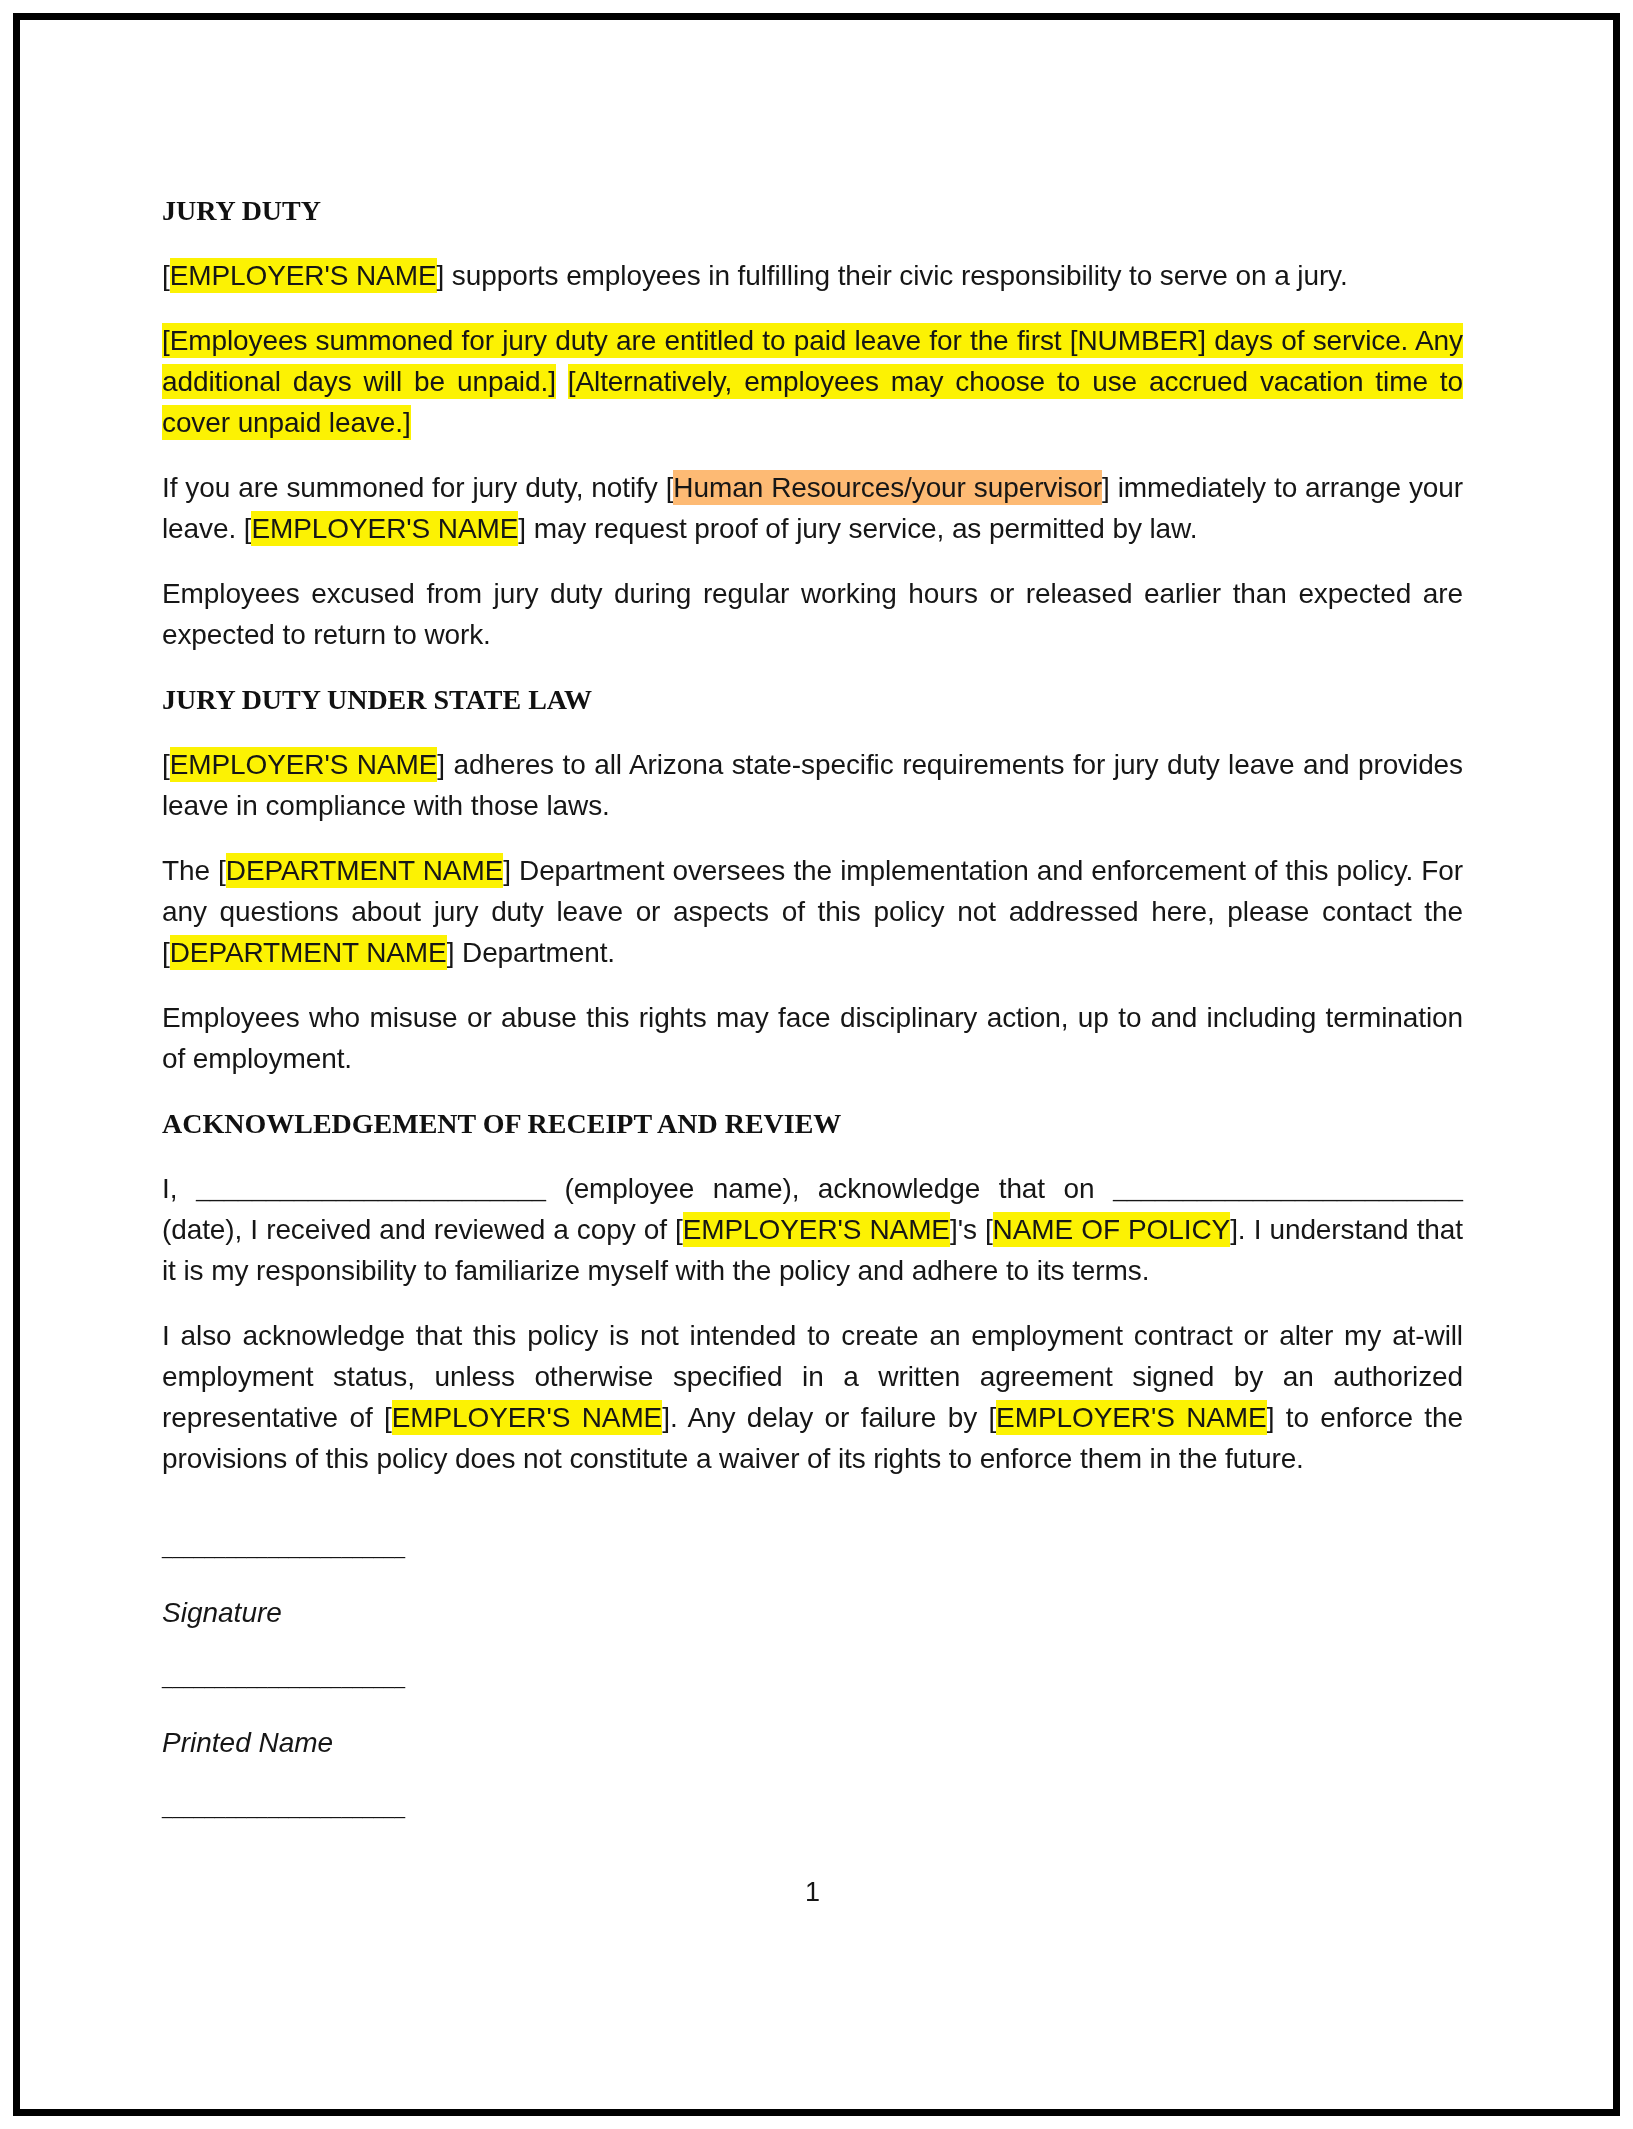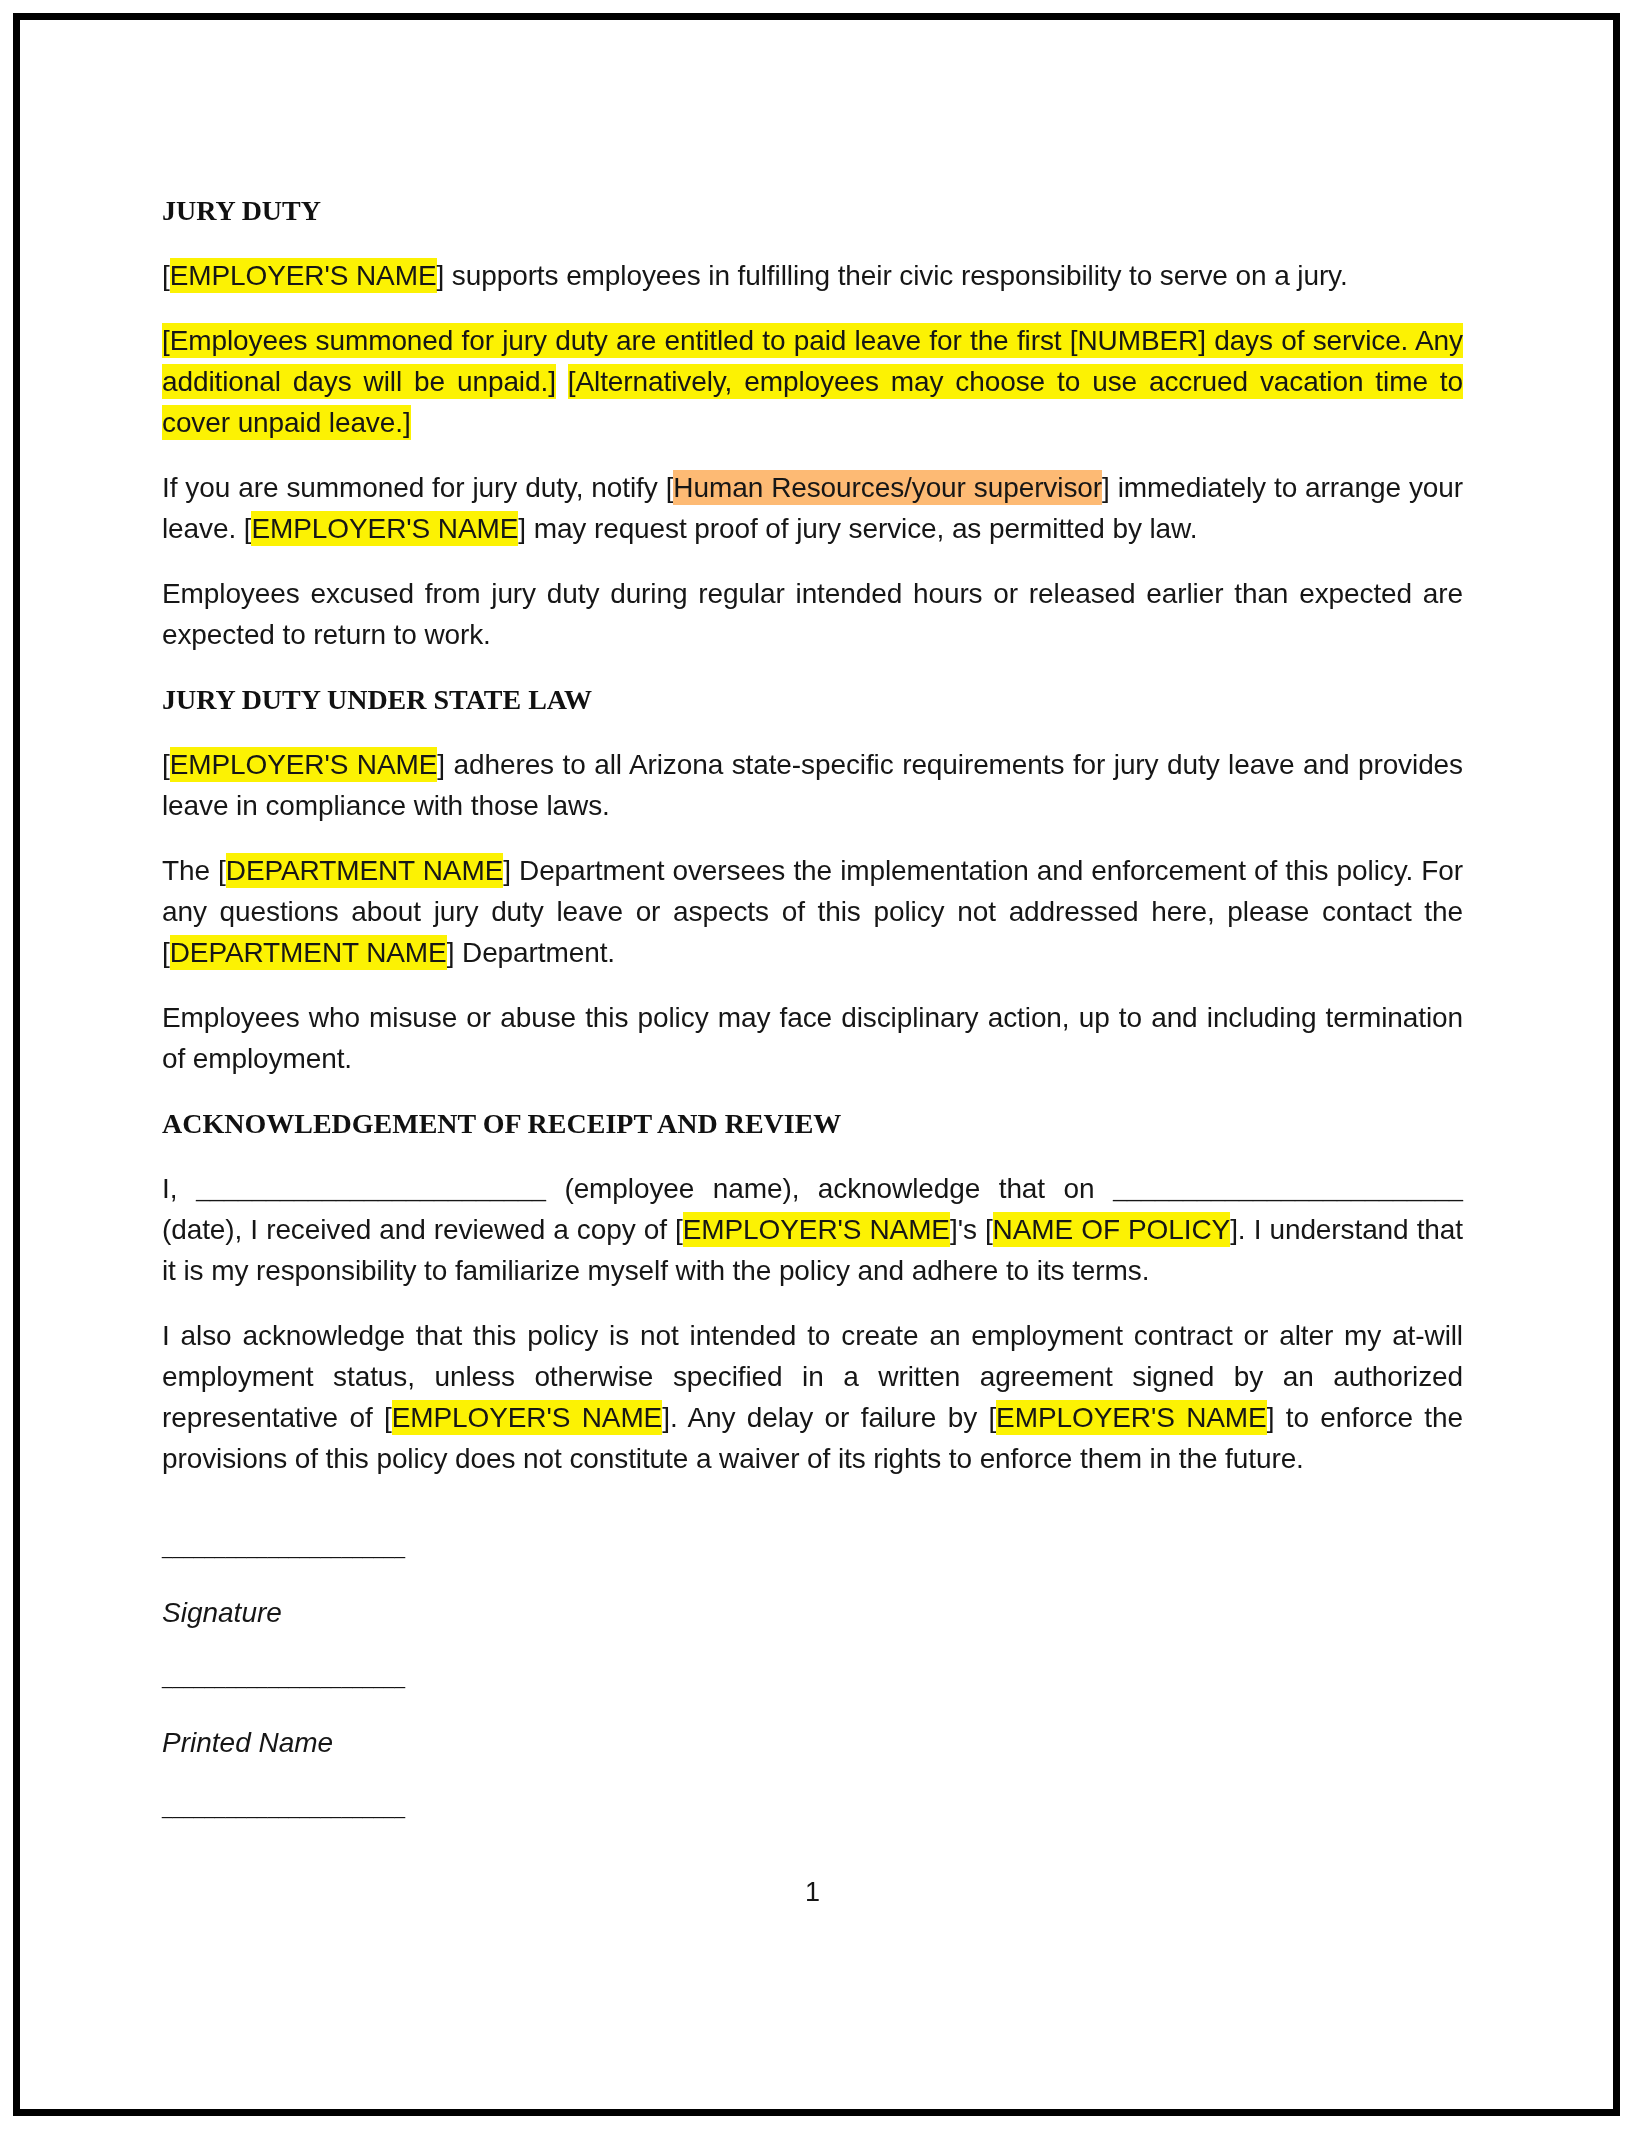--- a/index.html
+++ b/index.html
@@ -93,30 +93,30 @@
 
 
     <p class="h">JURY DUTY</p>
 
     <p class="para"><span>[</span><mark class="hl" style="background-color: rgb(252, 242, 3);">EMPLOYER'S NAME</mark><span>] supports employees in fulfilling their civic responsibility to serve on a jury.</span></p>
 
     <p class="para"><mark class="hl" style="background-color: rgb(252, 242, 3);">[Employees summoned for jury duty are entitled to paid leave for the first [NUMBER] days of service. Any additional days will be unpaid.]</mark><span> </span><mark class="hl" style="background-color: rgb(252, 242, 3);">[Alternatively, employees may choose to use accrued vacation time to cover unpaid leave.]</mark></p>
 
     <p class="para"><span>If you are summoned for jury duty, notify [</span><mark class="hl" style="background-color: #fdba74;">Human Resources/your supervisor</mark><span>] immediately to arrange your leave. [</span><mark class="hl" style="background-color: rgb(252, 242, 3);">EMPLOYER'S NAME</mark><span>] may request proof of jury service, as permitted by law.</span></p>
 
-    <p class="para">Employees excused from jury duty during regular intended hours or released earlier than expected are expected to return to work.</p>
+    <p class="para">Employees excused from jury duty during regular working hours or released earlier than expected are expected to return to work.</p>
 
     <p class="h">JURY DUTY UNDER STATE LAW</p>
 
     <p class="para"><span>[</span><mark class="hl" style="background-color: rgb(252, 242, 3);">EMPLOYER'S NAME</mark><span>] adheres to all Arizona state-specific requirements for jury duty leave and provides leave in compliance with those laws.</span></p>
 
 
     <p class="para"><span>The [</span><mark class="hl" style="background-color: rgb(252, 242, 3);">DEPARTMENT NAME</mark><span>] Department oversees the implementation and enforcement of this policy. For any questions about jury duty leave or aspects of this policy not addressed here, please contact the [</span><mark class="hl" style="background-color: rgb(252, 242, 3);">DEPARTMENT NAME</mark><span>] Department.</span></p>
 
-    <p class="para">Employees who misuse or abuse this policy may face disciplinary action, up to and including termination of employment.</p>
+    <p class="para">Employees who misuse or abuse this rights may face disciplinary action, up to and including termination of employment.</p>
 
     <p class="h">ACKNOWLEDGEMENT OF RECEIPT AND REVIEW</p>
 
     <p class="para"><span>I, </span><span class="blank">_________________________</span><span> (employee name), acknowledge that on </span><span class="blank">_________________________</span><span> (date), I received and reviewed a copy of [</span><mark class="hl" style="background-color: rgb(252, 242, 3);">EMPLOYER'S NAME</mark><span>]'s [</span><mark class="hl" style="background-color: rgb(252, 242, 3);">NAME OF POLICY</mark><span>]. I understand that it is my responsibility to familiarize myself with the policy and adhere to its terms.</span></p>
 
     <p class="para"><span>I also acknowledge that this policy is not intended to create an employment contract or alter my at-will employment status, unless otherwise specified in a written agreement signed by an authorized representative of [</span><mark class="hl" style="background-color: rgb(252, 242, 3);">EMPLOYER'S NAME</mark><span>]. Any delay or failure by [</span><mark class="hl" style="background-color: rgb(252, 242, 3);">EMPLOYER'S NAME</mark><span>] to enforce the provisions of this policy does not constitute a waiver of its rights to enforce them in the future.</span></p>
 
     <p class="sig-line sig-first">_______________________</p>
     <p class="sig-label">Signature</p>
 

